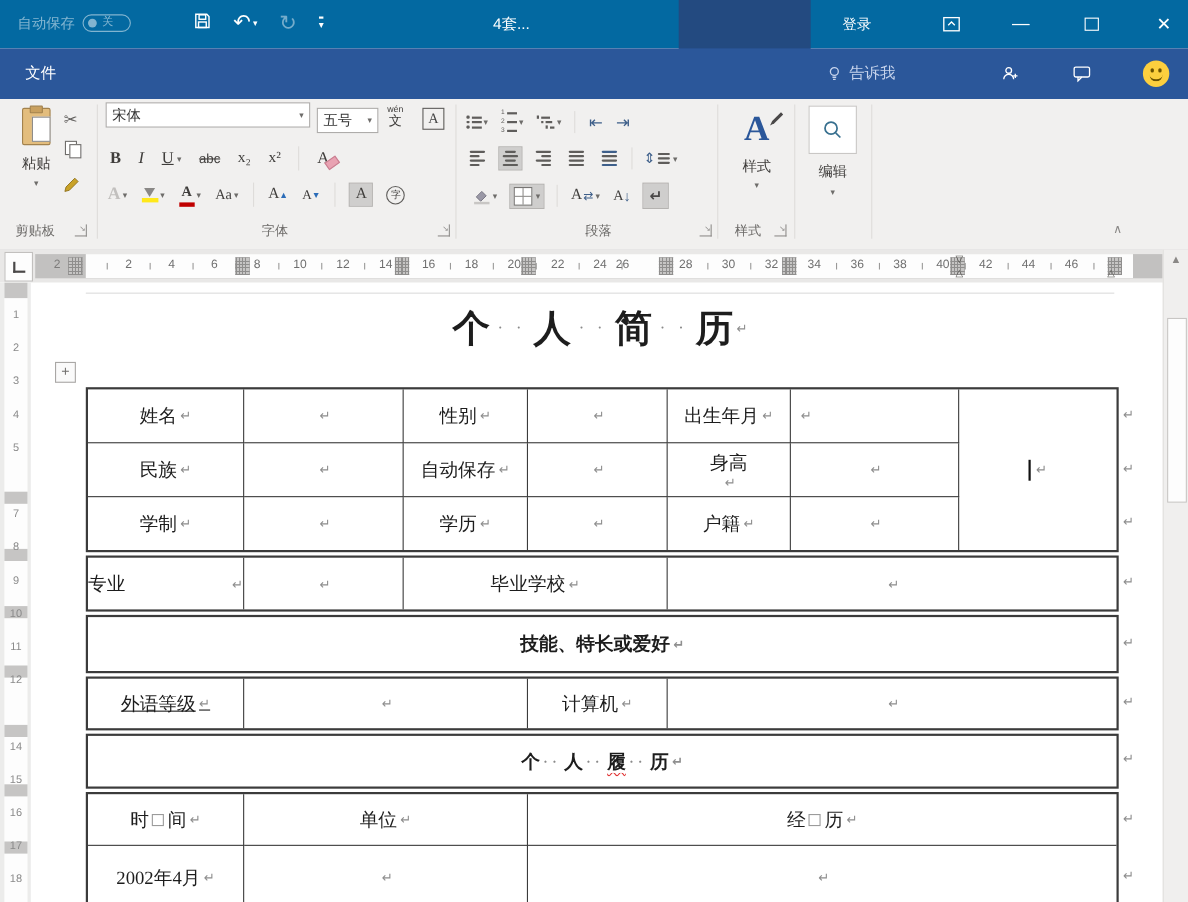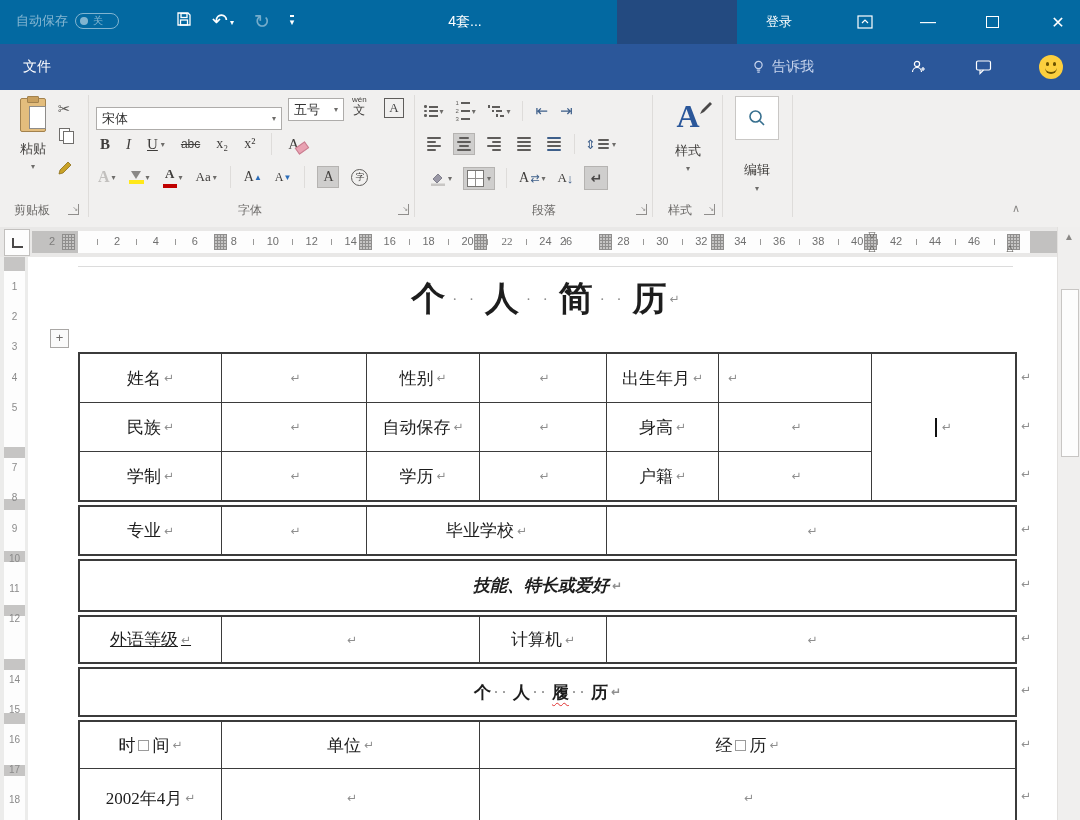--- a/index.html
+++ b/index.html
@@ -201,21 +201,21 @@
   <div class="abs" style="left:58px;top:10px;font-size:15px;color:#5f5d5b">✂</div>
   <div class="abs" style="left:59px;top:38px"><span class="copyic"><s></s><b></b></span></div>
   <div class="abs" style="left:58px;top:70px">
     <svg width="16" height="16" viewBox="0 0 16 16">
         <path d="M2 10 l8 -8 3 3 -8 8 -4 1 z" fill="#c9a227" stroke="#8d6f1a" stroke-width="0.8"></path>
       </svg>
   </div>
   <div class="grp-label" style="left:14px">剪贴板</div>
   <div class="launcher" style="left:68px">↘</div>
 
-  <div class="combo" style="left:96px;top:17px;width:186px">
+  <div class="combo" style="left:96px;top:3px;width:186px">
     <span>宋体</span>
       <span class="car">▾</span>
   </div>
   <div class="combo" style="left:288px;top:8px;width:56px">
     <span>五号</span>
       <span class="car">▾</span>
   </div>
   <div class="abs" style="left:352px;top:6px;text-align:center;line-height:1">
     <div style="font-size:8px;color:#3f3d3b">wén</div>
     <div style="font-size:12px;color:#3f3d3b">文</div>
@@ -425,21 +425,21 @@
   <div class="grp-label" style="left:668px">样式</div>
   <div class="launcher" style="left:704px">↘</div>
 
   <div class="abs" style="left:732px;top:6px;width:50px;text-align:center">
     <div style="width:42px;height:42px;margin:0 auto;background:#fff;border:1px solid #c9c7c5;display:flex;align-items:center;justify-content:center">
       <svg width="20" height="20" viewBox="0 0 20 20" fill="none" stroke="#38708f" stroke-width="1.6">
           <circle cx="8.5" cy="8.5" r="5.5"></circle>
           <path d="M12.7 12.7 L17 17"></path>
         </svg>
     </div>
-    <div style="font-size:13px;color:#3f3d3b;margin-top:21px">编辑</div>
+    <div style="font-size:13px;color:#3f3d3b;margin-top:7px">编辑</div>
     <div class="car" style="margin-top:5px">▾</div>
   </div>
 
   <div class="abs" style="left:1012px;top:112px;color:#8a8886;font-size:11px">∧</div>
 </div>
 
 <div class="rulerrow">
   <div class="tabsel">
       <i></i>
     </div>
@@ -459,21 +459,21 @@
       <span class="hnum" style="left: 279.748px;">12</span>
       <span class="htick" style="left: 299.227px;"></span>
       <span class="hnum" style="left: 318.706px;">14</span>
       <span class="htick" style="left: 338.185px;"></span>
       <span class="hnum" style="left: 357.664px;">16</span>
       <span class="htick" style="left: 377.143px;"></span>
       <span class="hnum" style="left: 396.622px;">18</span>
       <span class="htick" style="left: 416.101px;"></span>
       <span class="hnum" style="left: 435.58px;">20</span>
       <span class="htick" style="left: 455.059px;"></span>
-      <span class="hnum" style="left: 475px; font-family: Liberation Serif, serif;">22</span>
+      <span class="hnum" style="left: 475px;">22</span>
       <span class="htick" style="left: 494.017px;"></span>
       <span class="hnum" style="left: 513.496px;">24</span>
       <span class="htick" style="left: 532.975px;"></span>
       <span class="hnum" style="left: 534px;">26</span>
       <span class="htick" style="left: 571.933px;"></span>
       <span class="hnum" style="left: 591.412px;">28</span>
       <span class="htick" style="left: 610.891px;"></span>
       <span class="hnum" style="left: 630.37px;">30</span>
       <span class="htick" style="left: 649.849px;"></span>
       <span class="hnum" style="left: 669.328px; text-align: center;">32</span>
@@ -583,21 +583,21 @@
         <div class="tcell br bb" style="grid-area: 2 / 2;">
           <span class="pmark">↵</span>
         </div>
         <div class="tcell br bb" style="grid-area: 2 / 3;">
           <span>自动保存</span>
           <span class="pmark">↵</span>
         </div>
         <div class="tcell br bb" style="grid-area: 2 / 4;">
           <span class="pmark">↵</span>
         </div>
-        <div class="tcell br bb" style="grid-area: 2 / 5;">
+        <div class="tcell br bb" style="grid-area: 2 / 5; flex-direction: column;">
           <span>身高</span>
           <span class="pmark">↵</span>
         </div>
         <div class="tcell br bb" style="grid-area: 2 / 6;">
           <span class="pmark">↵</span>
         </div>
         <div class="tcell br" style="grid-area: 3 / 1;">
           <span>学制</span>
           <span class="pmark">↵</span>
         </div>
@@ -613,37 +613,37 @@
         </div>
         <div class="tcell br" style="grid-area: 3 / 5;">
           <span>户籍</span>
           <span class="pmark">↵</span>
         </div>
         <div class="tcell br" style="grid-area: 3 / 6;">
           <span class="pmark">↵</span>
         </div>
       </div>
       <div class="sect" style="left: 78px; top: 248px; width: 935px; grid-template-columns: 142fr 145fr 240fr 408fr; grid-template-rows: 47px;">
-        <div class="tcell br" style="grid-area: 1 / 1;">
+        <div class="tcell br" style="grid-area: 1 / 1; justify-content: space-between;">
           <span>专业</span>
           <span class="pmark">↵</span>
         </div>
         <div class="tcell br" style="grid-area: 1 / 2;">
           <span class="pmark">↵</span>
         </div>
         <div class="tcell br" style="grid-area: 1 / 3;">
           <span>毕业学校</span>
           <span class="pmark">↵</span>
         </div>
         <div class="tcell" style="grid-area: 1 / 4;">
           <span class="pmark">↵</span>
         </div>
       </div>
       <div class="sect" style="left: 78px; top: 302px; width: 935px; grid-template-columns: 935fr; grid-template-rows: 49px;">
-        <div class="tcell bold" style="grid-area: 1 / 1; font-style: italic;">
+        <div class="tcell bold" style="grid-area: 1 / 1;">
           <span>技能、特长或爱好</span>
           <span class="pmark">↵</span>
         </div>
       </div>
       <div class="sect" style="left: 78px; top: 358px; width: 935px; grid-template-columns: 142fr 258fr 127fr 408fr; grid-template-rows: 45px;">
         <div class="tcell br" style="grid-area: 1 / 1; text-decoration: underline;">
           <span>外语等级</span>
           <span class="pmark">↵</span>
         </div>
         <div class="tcell br" style="grid-area: 1 / 2;">

